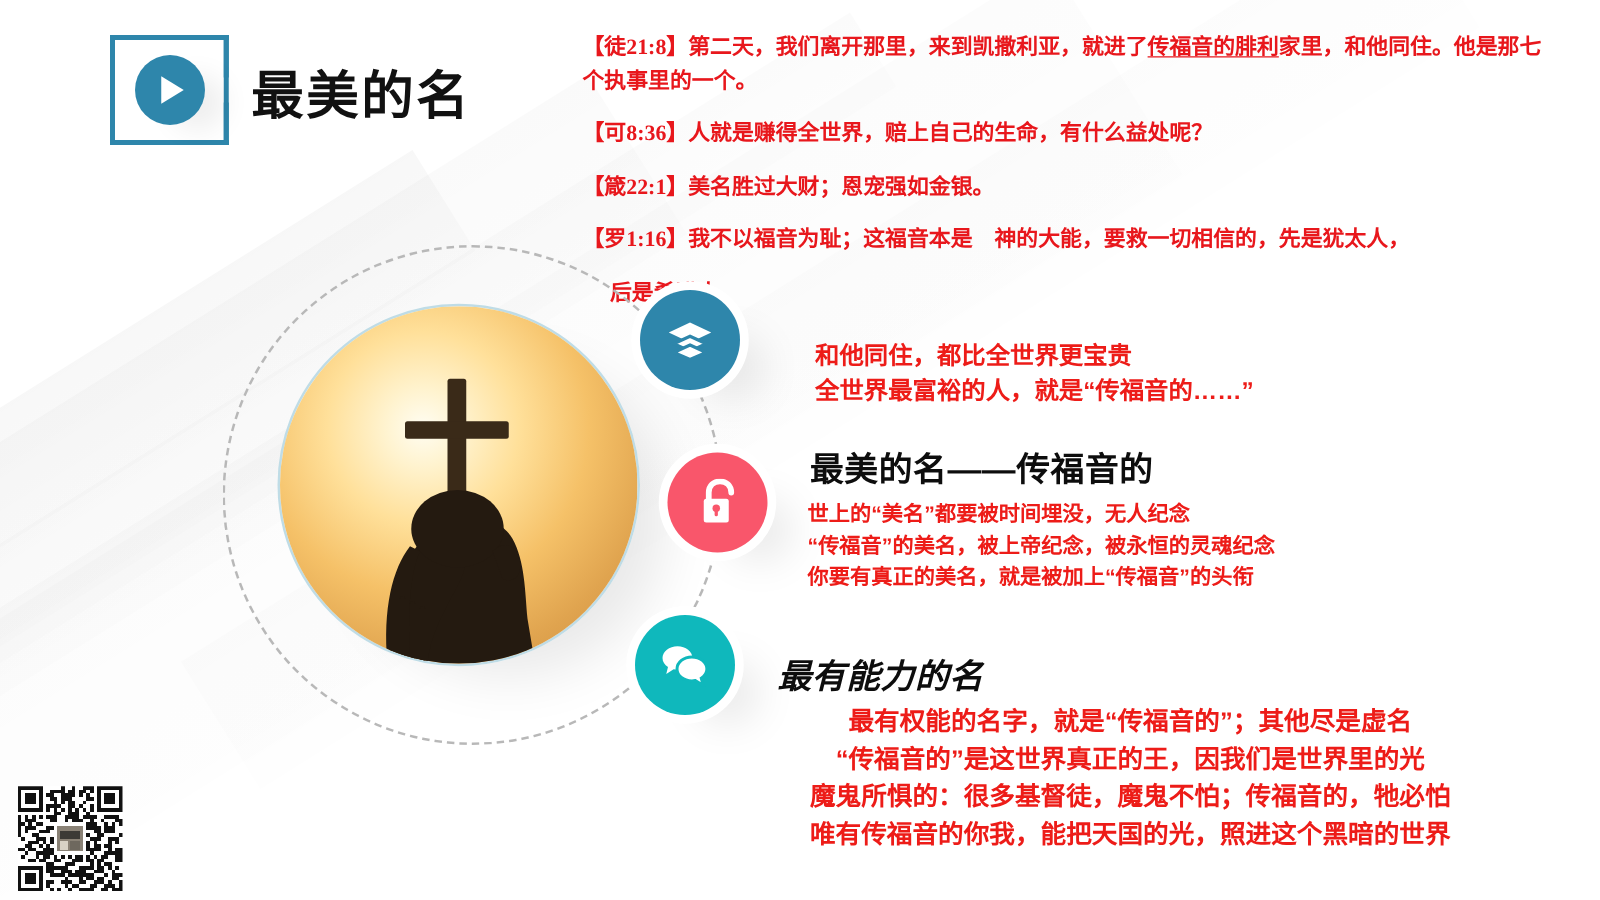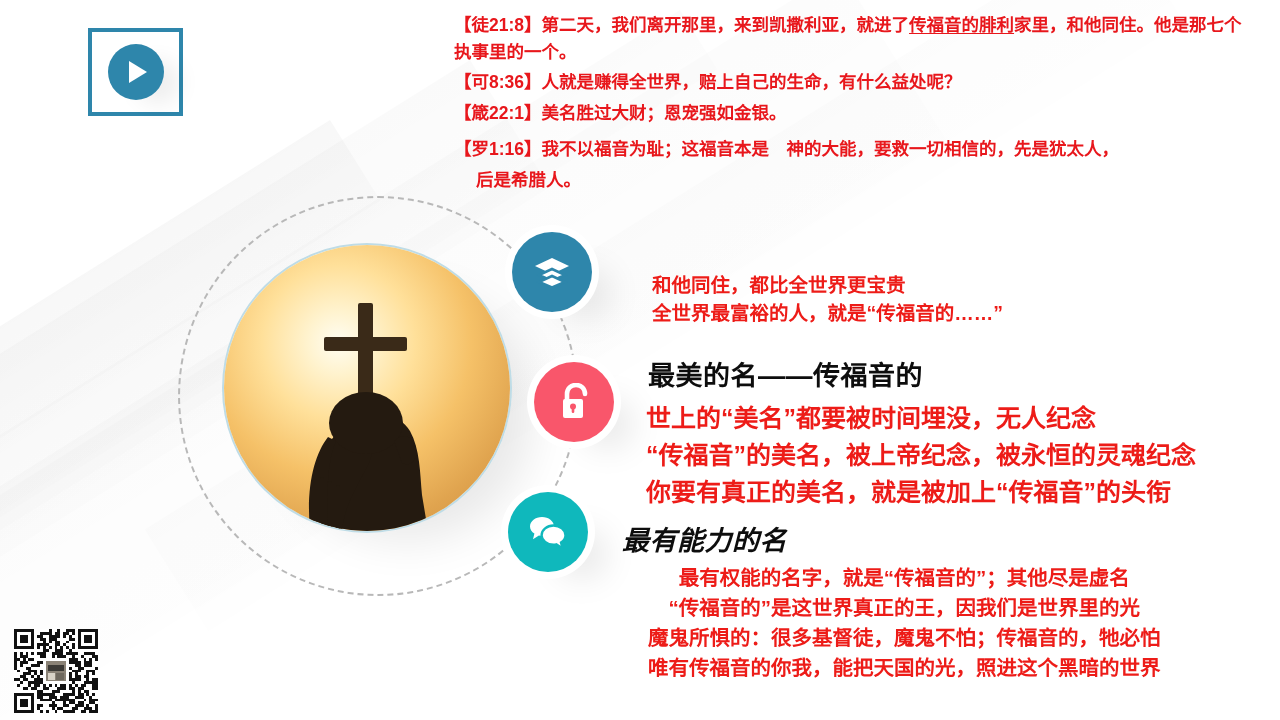--- a/index.html
+++ b/index.html
@@ -112,21 +112,21 @@
   .scripture {
     position: absolute;
     left: 450px;
     top: 8px;
     width: 812px;
     color: #E8171C;
     font-weight: bold;
     font-size: 17.5px;
     line-height: 1.52;
   }
-  .scripture p { margin: 4px; }
+  .scripture p { margin: 16px; font-family: Liberation Serif, serif; }
   .scripture .gap { margin-top: 10px; }
   .scripture .indent2 { padding-left: 22px; }
   .underline { text-decoration: underline; text-underline-offset: 2px; }
 
   
   .orbit {
     position: absolute;
     left: 178px;
     top: 196px;
     width: 396px;
@@ -183,21 +183,21 @@
     line-height: 1.42;
     white-space: nowrap;
   }
   .sec-body div { margin: 0; }
 
   
   .head1 { left: 620px; top: 230px; }
   .body1 { left: 652px; top: 272px; }
   
   .head2 { left: 648px; top: 354px; }
-  .body2 { left: 646px; top: 400px; font-size: 25px; line-height: 1.47; }
+  .body2 { left: 646px; top: 400px; font-size: 17px; line-height: 1.47; }
   
   .head3 { left: 622px; top: 519px; font-style: italic; }
   .body3 { left: 648px; top: 563px; font-size: 20.5px; line-height: 1.47; text-align: center; }
 
   
   .qr {
     position: absolute;
     left: 14px;
     top: 629px;
     width: 84px;
@@ -226,20 +226,21 @@
       <div class="corner bl"></div>
       <div class="corner br"></div>
       <div class="mark-edge-top"></div>
       <div class="mark-edge-bottom"></div>
       <div class="mark-edge-left"></div>
       <div class="mark-edge-right"></div>
       <div class="play-circle">
         <div class="play-tri"></div>
       </div>
     </div>
+    <div class="brand-title">最美的名</div>
   </div>
 
   <div class="scripture">
     <p><span>【徒21:8】</span><span>第二天，我们离开那里，来到凯撒利亚，就进了</span><span class="underline">传福音的腓利</span><span>家里，和他同住。他是那七个执事里的一个。</span></p>
 
     <p><span>【可8:36】</span><span>人就是赚得全世界，赔上自己的生命，有什么益处呢？</span></p>
 
     <p><span>【箴22:1】</span><span>美名胜过大财；恩宠强如金银。</span></p>
 
     <p class="gap"><span>【罗1:16】</span><span>我不以福音为耻；这福音本是　神的大能，要救一切相信的，先是犹太人，</span></p>

